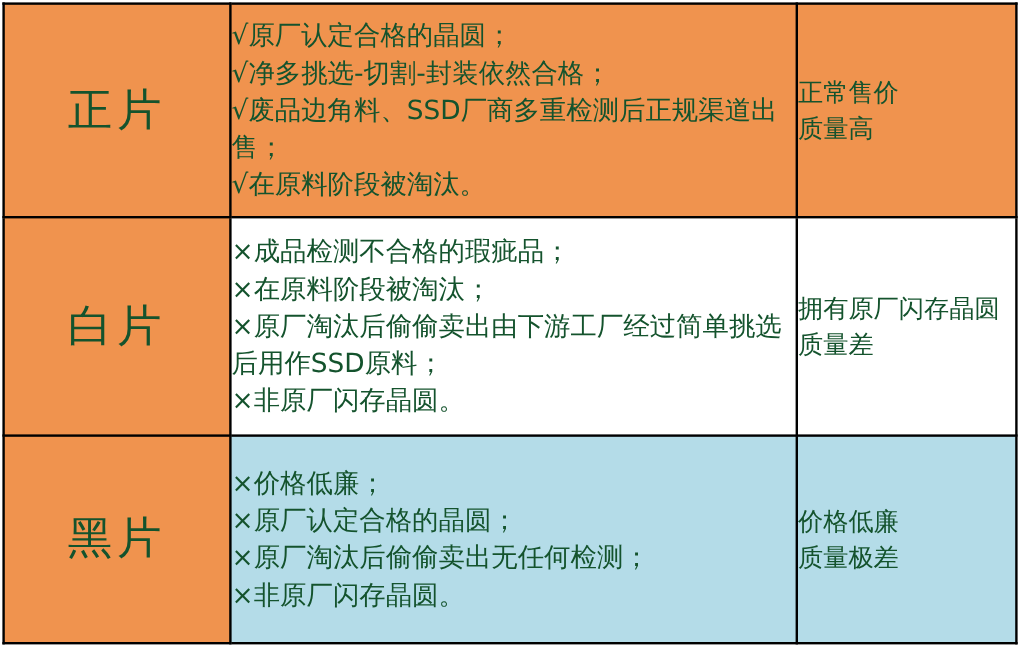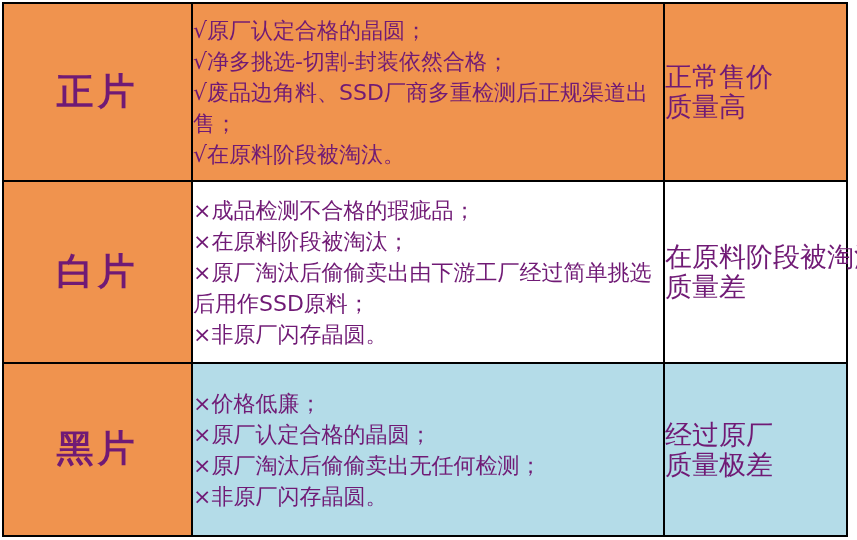--- a/index.html
+++ b/index.html
@@ -24,21 +24,21 @@
     border-collapse: collapse;
     table-layout: fixed;
     border: 2px solid #000000;
     background: #ffffff;
   }
 
   #comparison-table td {
     border: 2px solid #000000;
     padding: 0;
     vertical-align: middle;
-    color: #701a75;
+    color: #14532d;
     margin-left: 29px;
   }
 
   
   .col-grade   { width: 189px; }
   .col-detail  { width: 472px; }
   .col-verdict { width: 183px; }
 
   
   .row-1 > td { height: 176px; }
@@ -48,21 +48,21 @@
   
   .fill-orange { background: #F0934E; }
   .fill-blue   { background: #B4DCE8; }
 
   
   .grade-label {
     text-align: center;
     font-size: 37px;
     line-height: 1.1;
     letter-spacing: 4px;
-    font-weight: bold;
+    font-weight: normal;
     white-space: nowrap;
   }
 
   
   .detail-cell {
     padding-left: 16px;
     padding-right: 8px;
   }
   .detail-list {
     font-size: 22px;
@@ -71,21 +71,21 @@
   .detail-line {
     white-space: normal;
   }
 
   
   .verdict-cell {
     padding-left: 14px;
     padding-right: 6px;
   }
   .verdict-list {
-    font-size: 27px;
+    font-size: 21px;
     line-height: 30px;
   }
   .verdict-line { white-space: nowrap; }
 </style>
 </head>
 <body>
 
 <table id="comparison-table">
   <colgroup>
     <col class="col-grade">
@@ -121,40 +121,40 @@
         <div class="detail-list">
           <div class="detail-line">×成品检测不合格的瑕疵品；</div>
           <div class="detail-line">×在原料阶段被淘汰；</div>
           <div class="detail-line">×原厂淘汰后偷偷卖出由下游工厂经过简单挑选后用作SSD原料；</div>
           <div class="detail-line">×非原厂闪存晶圆。</div>
         </div>
       </td>
 
       <td class="verdict-cell">
         <div class="verdict-list">
-          <div class="verdict-line">在原料阶段被淘汰</div>
+          <div class="verdict-line">拥有原厂闪存晶圆</div>
           <div class="verdict-line">质量差</div>
         </div>
       </td>
     </tr>
 
     <tr class="row-3">
       <td class="fill-orange grade-label">黑片</td>
 
       <td class="fill-blue detail-cell">
         <div class="detail-list">
           <div class="detail-line">×价格低廉；</div>
           <div class="detail-line">×原厂认定合格的晶圆；</div>
           <div class="detail-line">×原厂淘汰后偷偷卖出无任何检测；</div>
           <div class="detail-line">×非原厂闪存晶圆。</div>
         </div>
       </td>
 
       <td class="fill-blue verdict-cell">
         <div class="verdict-list">
-          <div class="verdict-line">经过原厂</div>
+          <div class="verdict-line">价格低廉</div>
           <div class="verdict-line">质量极差</div>
         </div>
       </td>
     </tr>
 
   </tbody>
 </table>
 
 </body></html>

